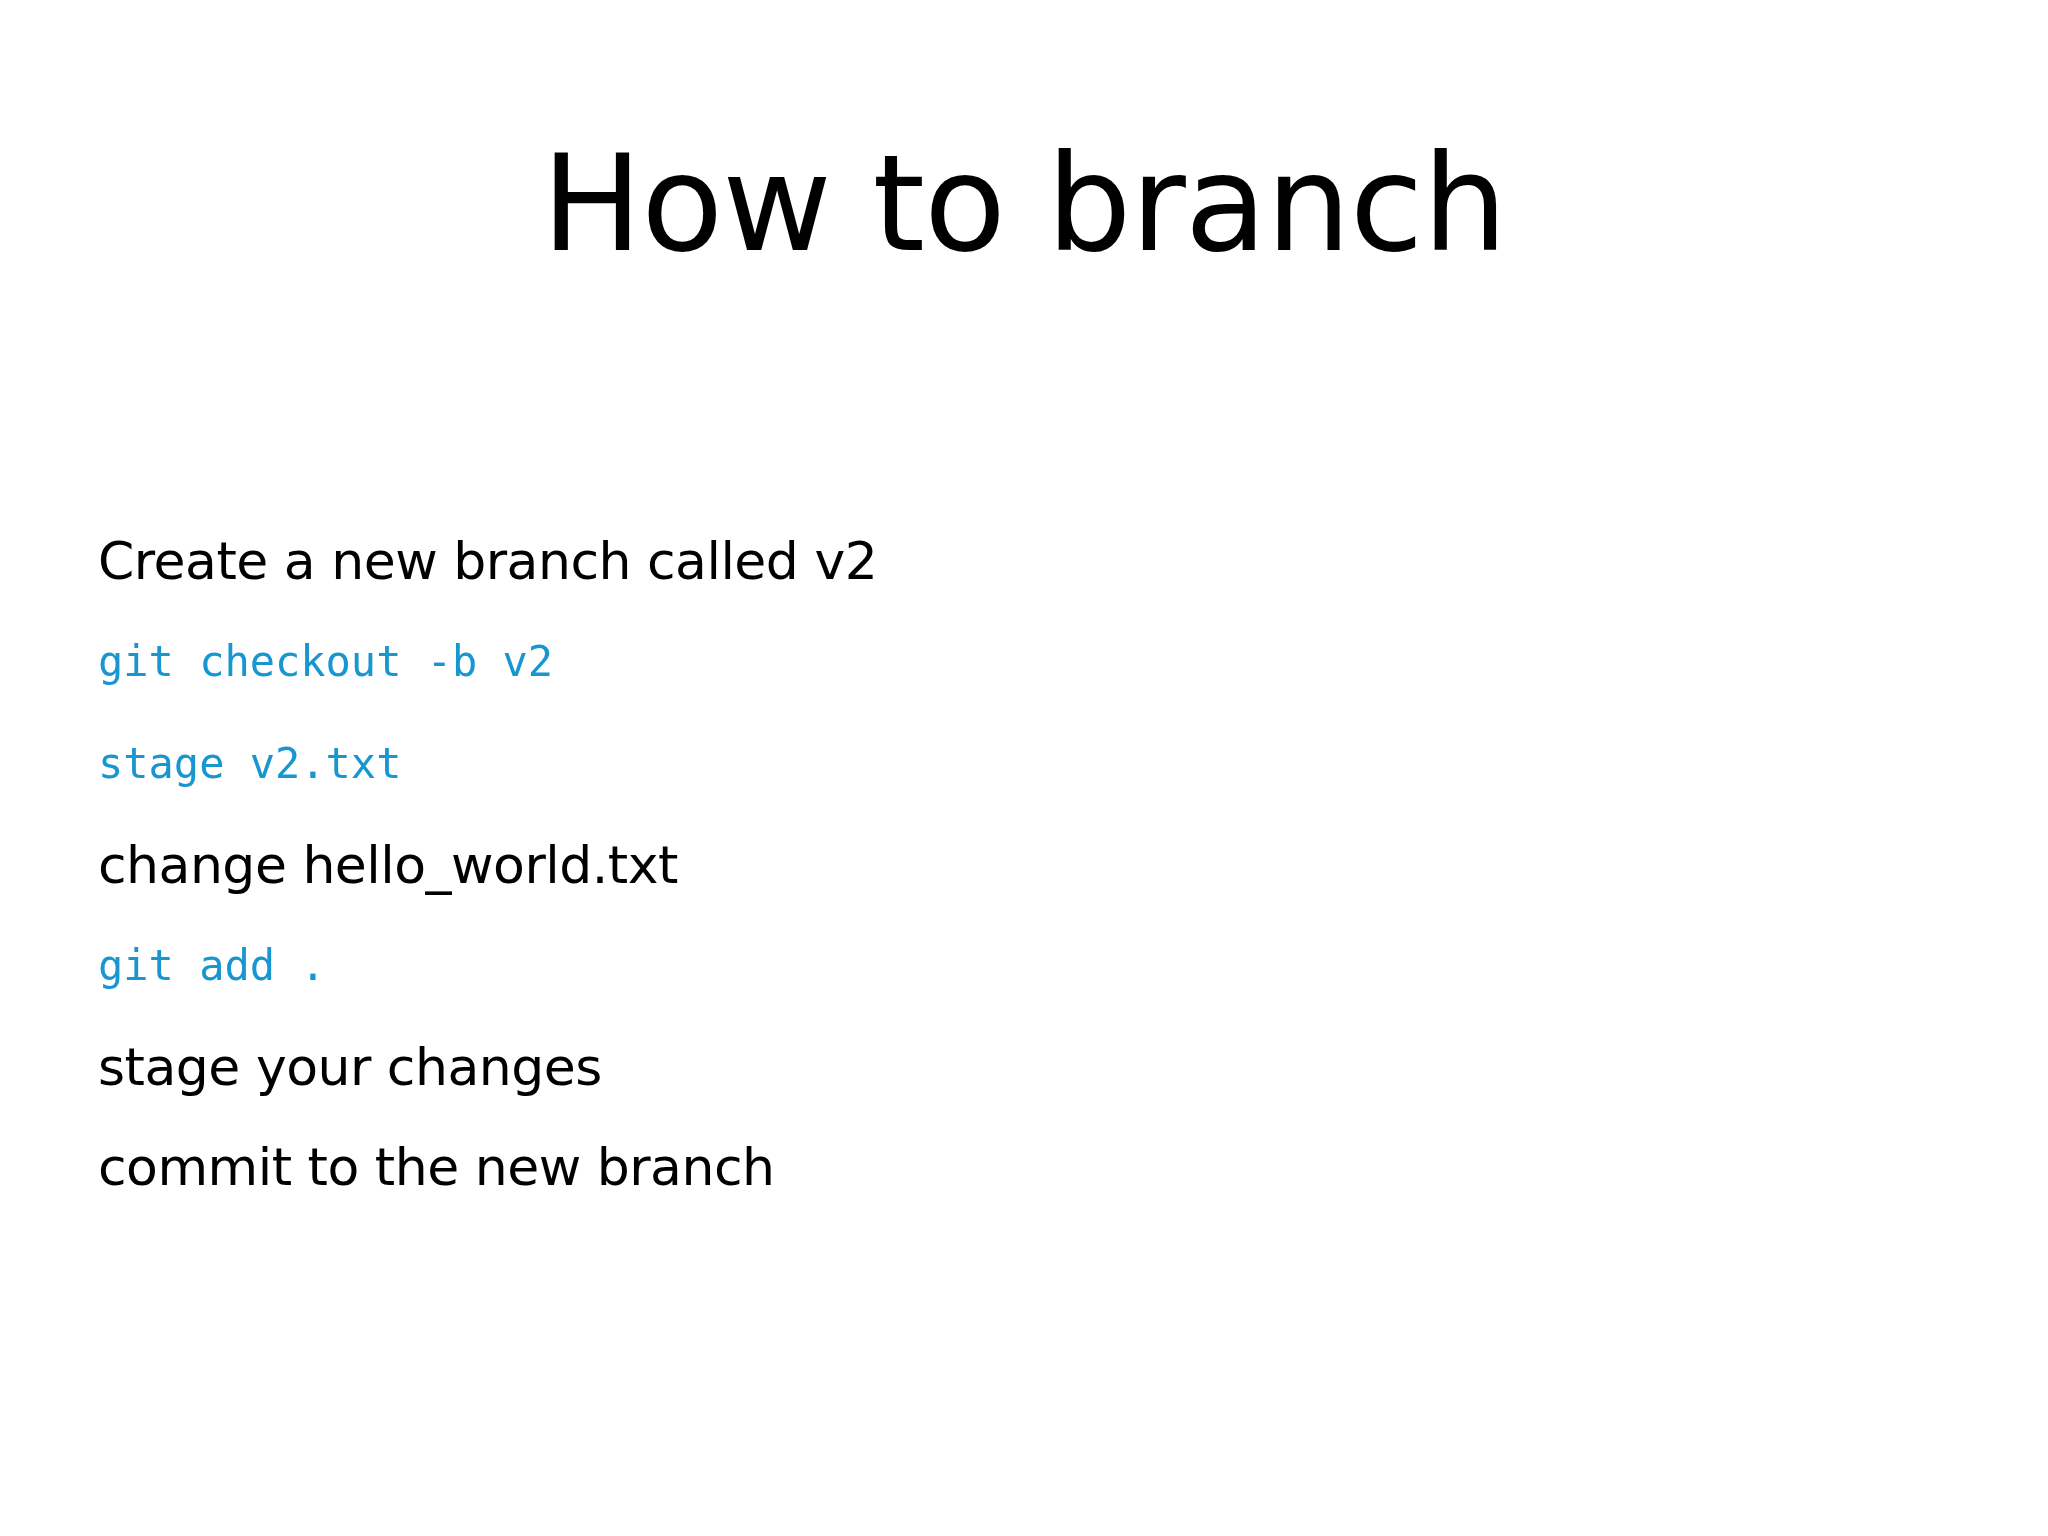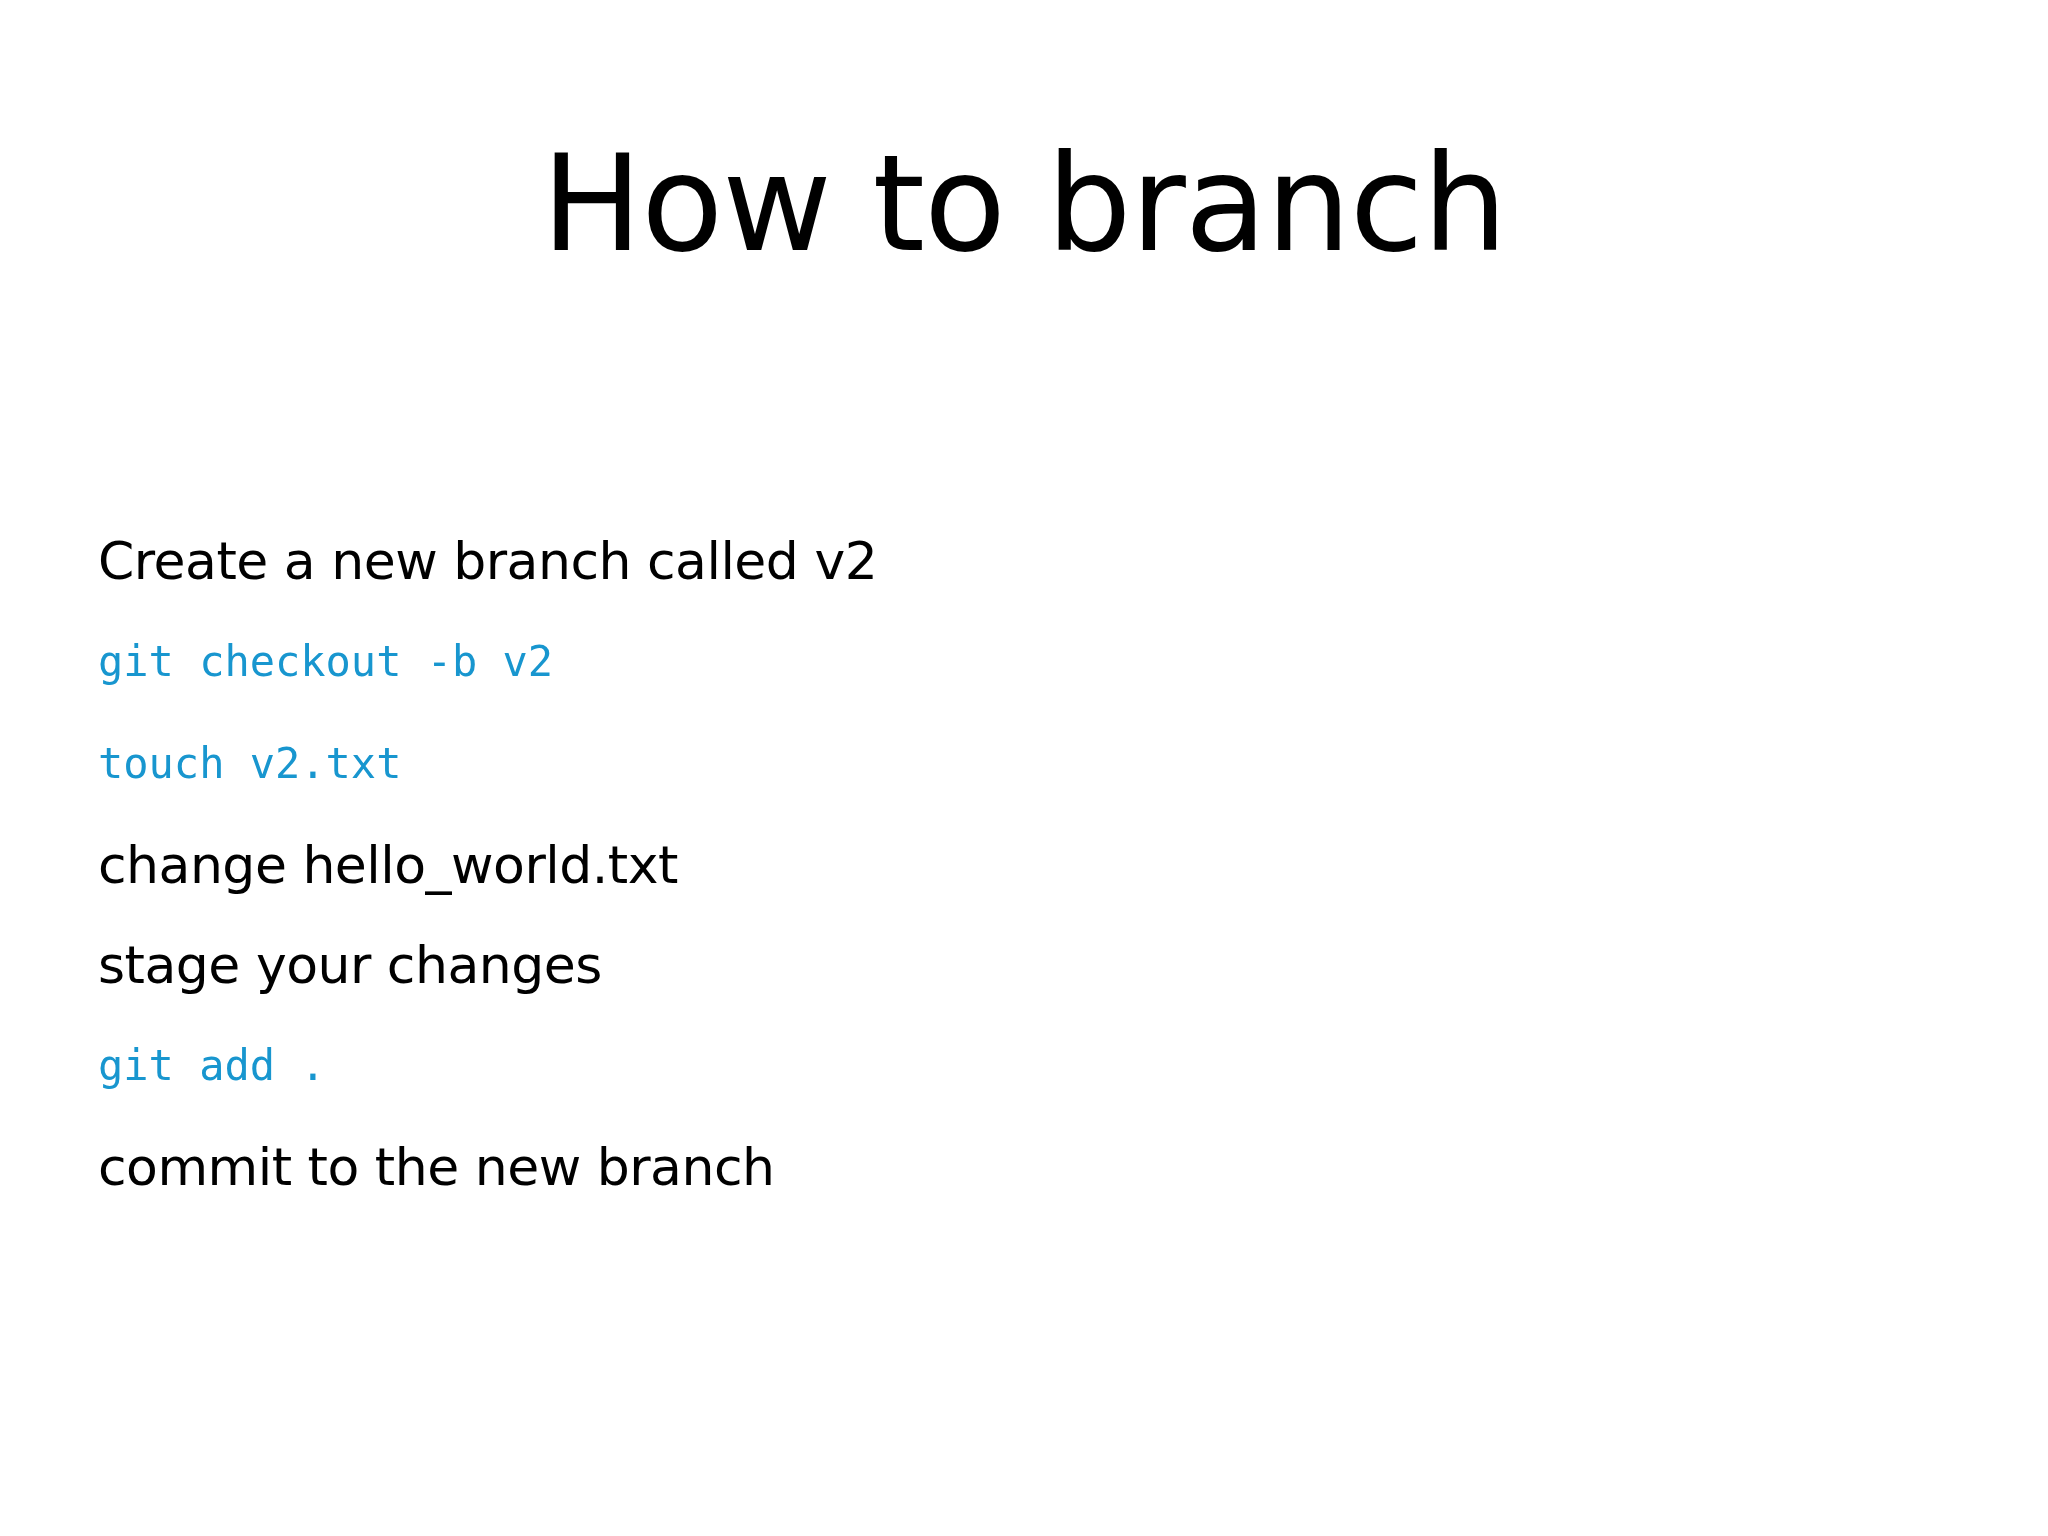--- a/index.html
+++ b/index.html
@@ -80,25 +80,25 @@
 
   <div class="slide-title">How to branch</div>
 
   <div class="body-block">
 
     <div class="line prose">Create a new branch called v2</div>
 
     <div class="line code">git checkout -b v2</div>
 
 
-    <div class="line code">touch v2.txt</div>
+    <div class="line code">stage v2.txt</div>
 
     <div class="line prose">change hello_world.txt</div>
 
+    <div class="line code">git add .</div>
+
     <div class="line prose">stage your changes</div>
-
-    <div class="line code">git add .</div>
 
     <div class="line prose">commit to the new branch</div>
 
 
   </div>
 </div>
 
 </body></html>

